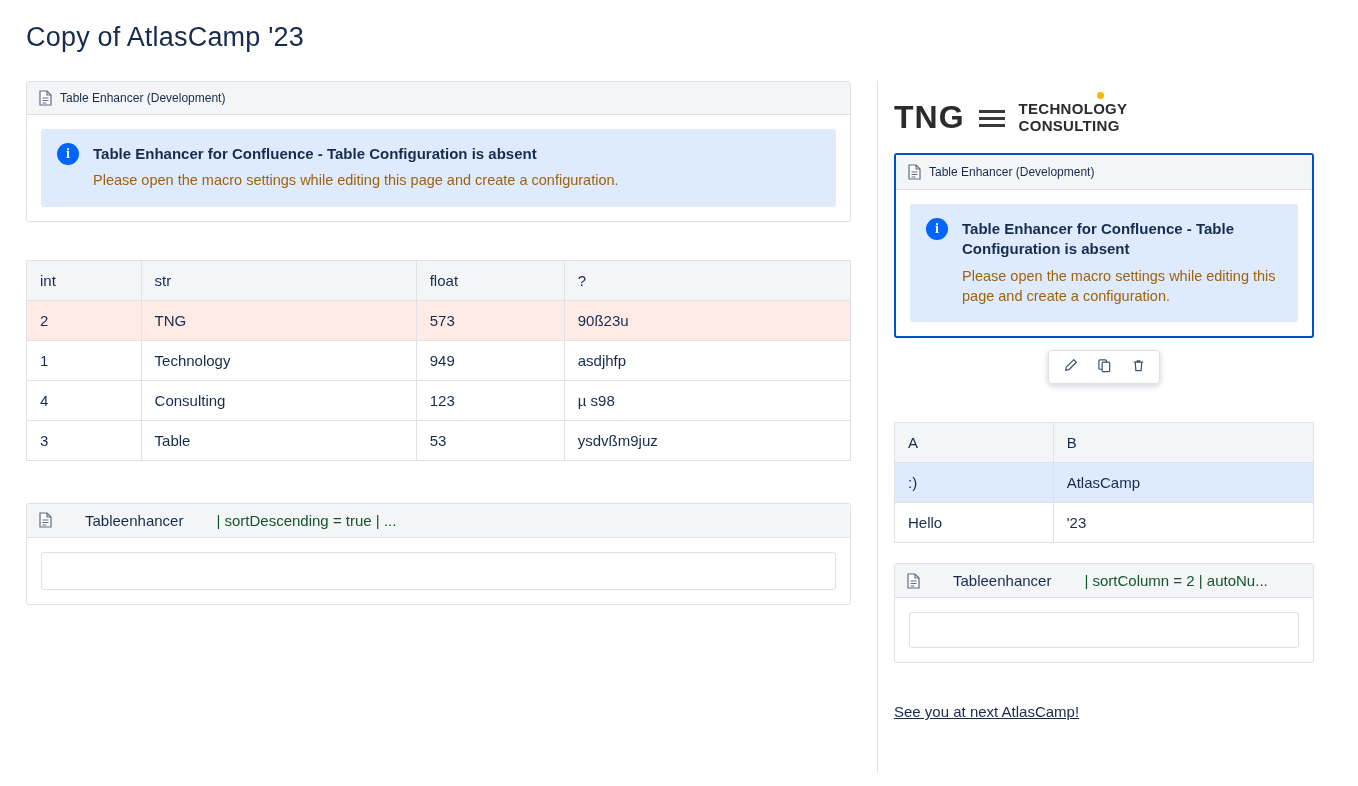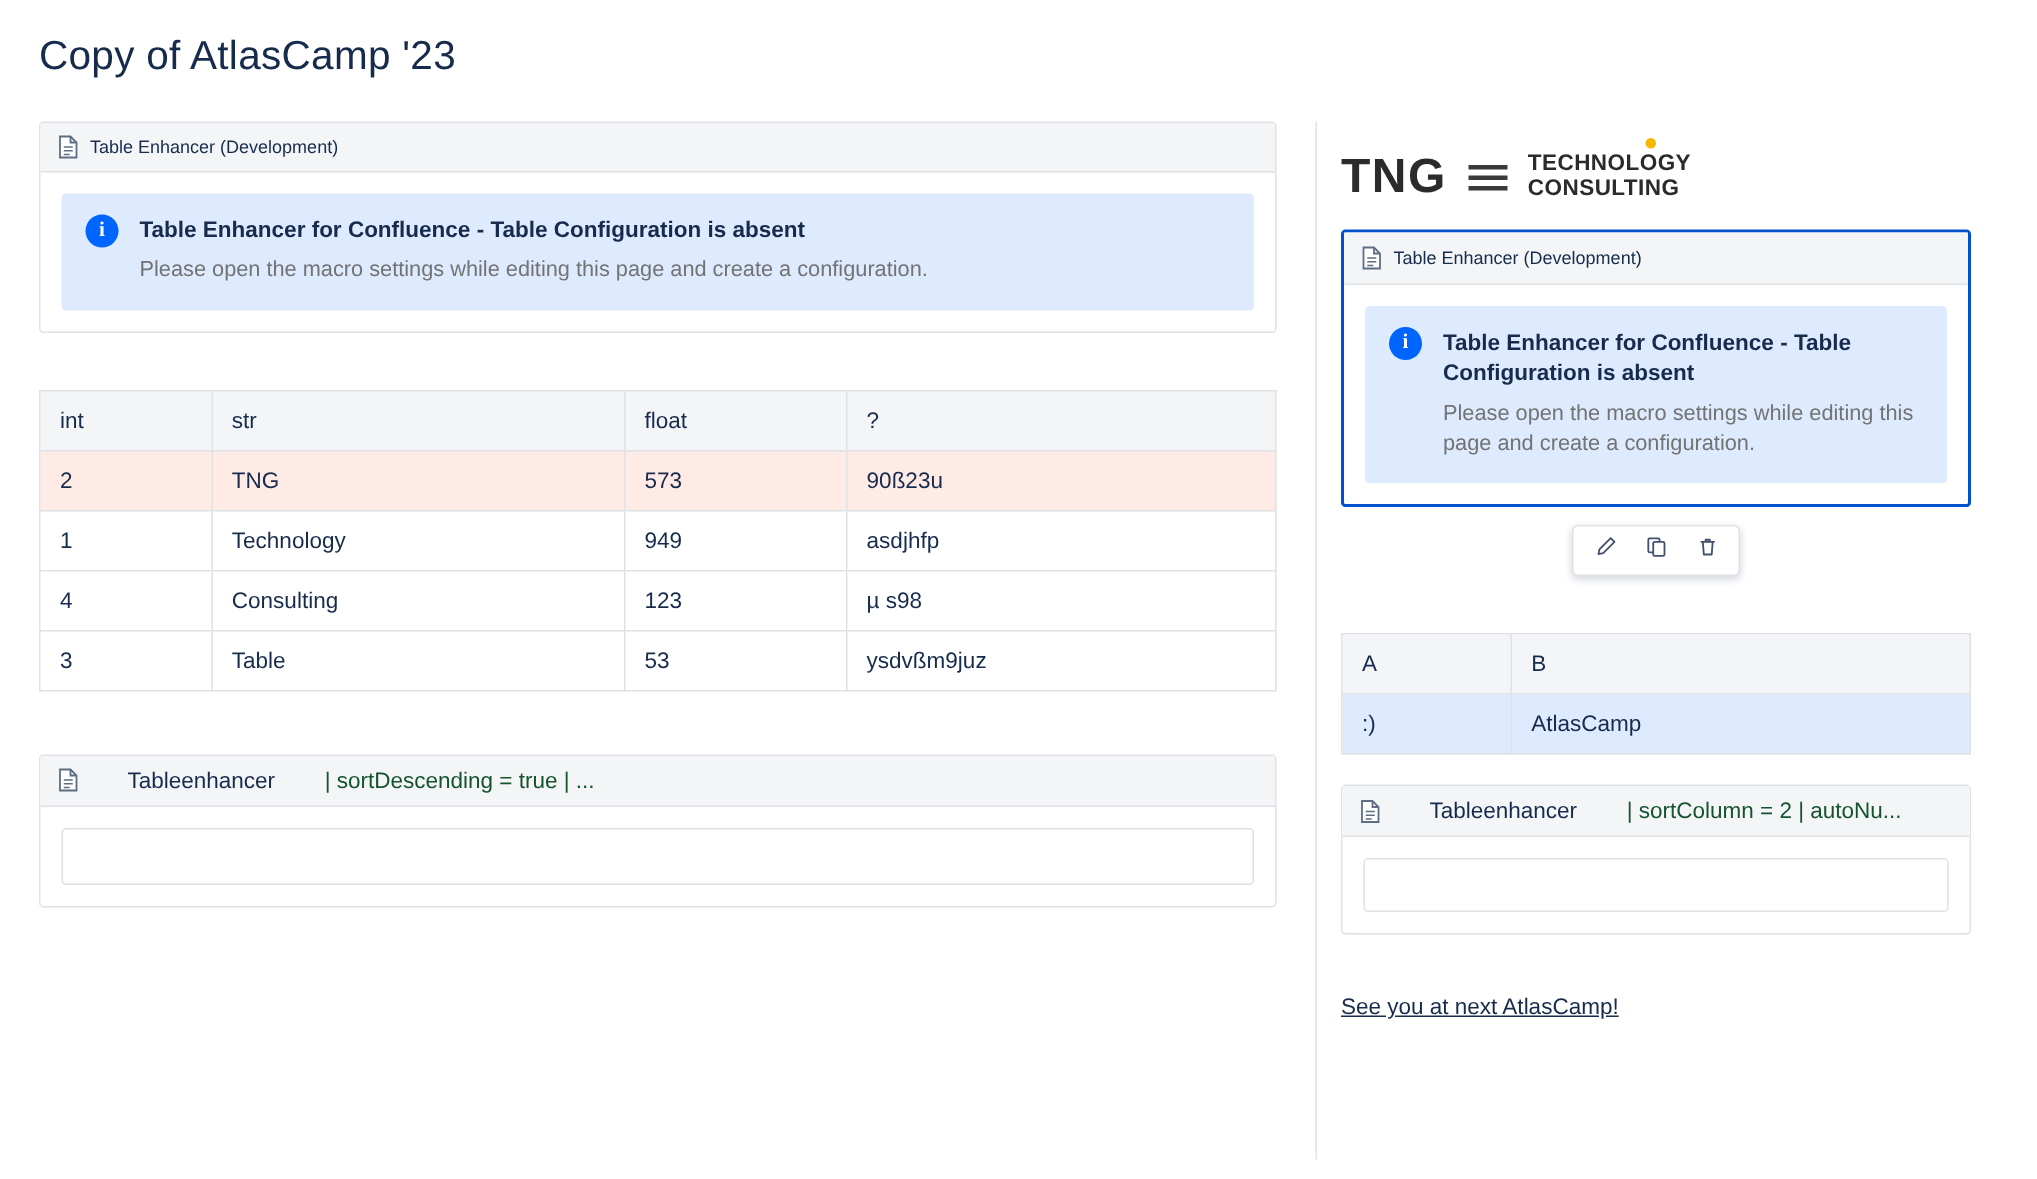--- a/index.html
+++ b/index.html
@@ -83,21 +83,21 @@
   }
   .info-title {
     font-size: 15px;
     font-weight: bold;
     color: #172b4d;
     margin: 1px 0 6px 0;
     line-height: 1.35;
   }
   .info-text {
     font-size: 14.5px;
-    color: #737373;
+    color: #a16207;
     line-height: 1.4;
   }
   
   table.enh {
     border-collapse: collapse;
     width: 100%;
     margin-top: 38px;
     font-size: 15px;
   }
   table.enh th, table.enh td {
@@ -362,20 +362,24 @@
         <tr>
           <th>A</th>
           <th>B</th>
         </tr>
       </thead>
       <tbody>
         <tr class="row-blue">
           <td>:)</td>
           <td>AtlasCamp</td>
         </tr>
+        <tr>
+          <td>Hello</td>
+          <td>'23</td>
+        </tr>
       </tbody>
     </table>
 
     <div class="macro-footer macro-footer-right">
       <div class="macro-header">
         <span class="doc-icon">
           <svg width="13" height="16" viewBox="0 0 13 16">
             <path d="M1 1h7l4 4v10H1z" fill="#ffffff" stroke="#5e6c84" stroke-width="1.2"></path>
             <path d="M8 1v4h4" fill="none" stroke="#5e6c84" stroke-width="1.2"></path>
             <path d="M3.5 8h6M3.5 10.5h6M3.5 13h4" stroke="#5e6c84" stroke-width="1"></path>

